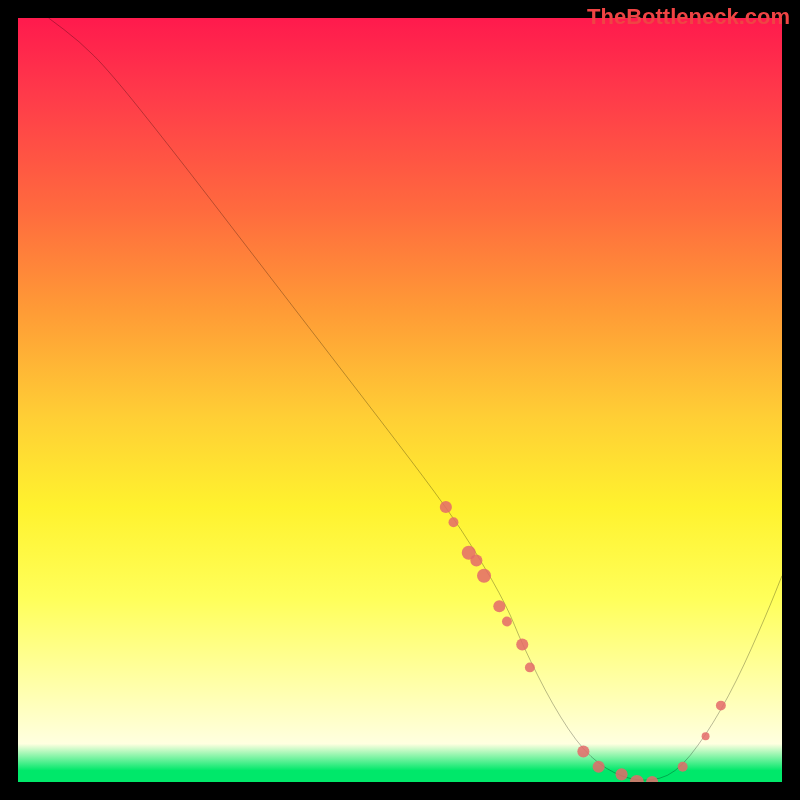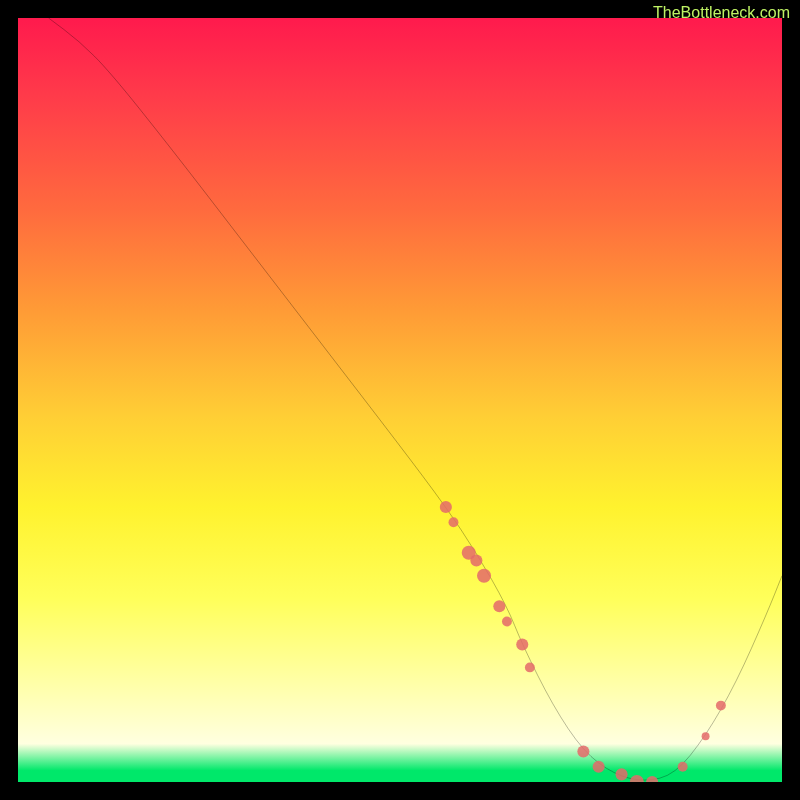--- a/index.html
+++ b/index.html
@@ -8,23 +8,23 @@
     height: 800px;
     background: #000;
     position: relative;
     font-family: Arial, sans-serif;
     overflow: hidden;
   }
   .watermark {
     position: absolute;
     top: 4px;
     right: 10px;
-    color: #bef264;
-    font-size: 16px;
-    font-weight: normal;
+    color: #ef4444;
+    font-size: 22px;
+    font-weight: bold;
     z-index: 10;
   }
   .plot-area {
     position: absolute;
     left: 18px;
     top: 18px;
     width: 764px;
     height: 764px;
     background: linear-gradient(to bottom,
       #ff1a4d 0%,

